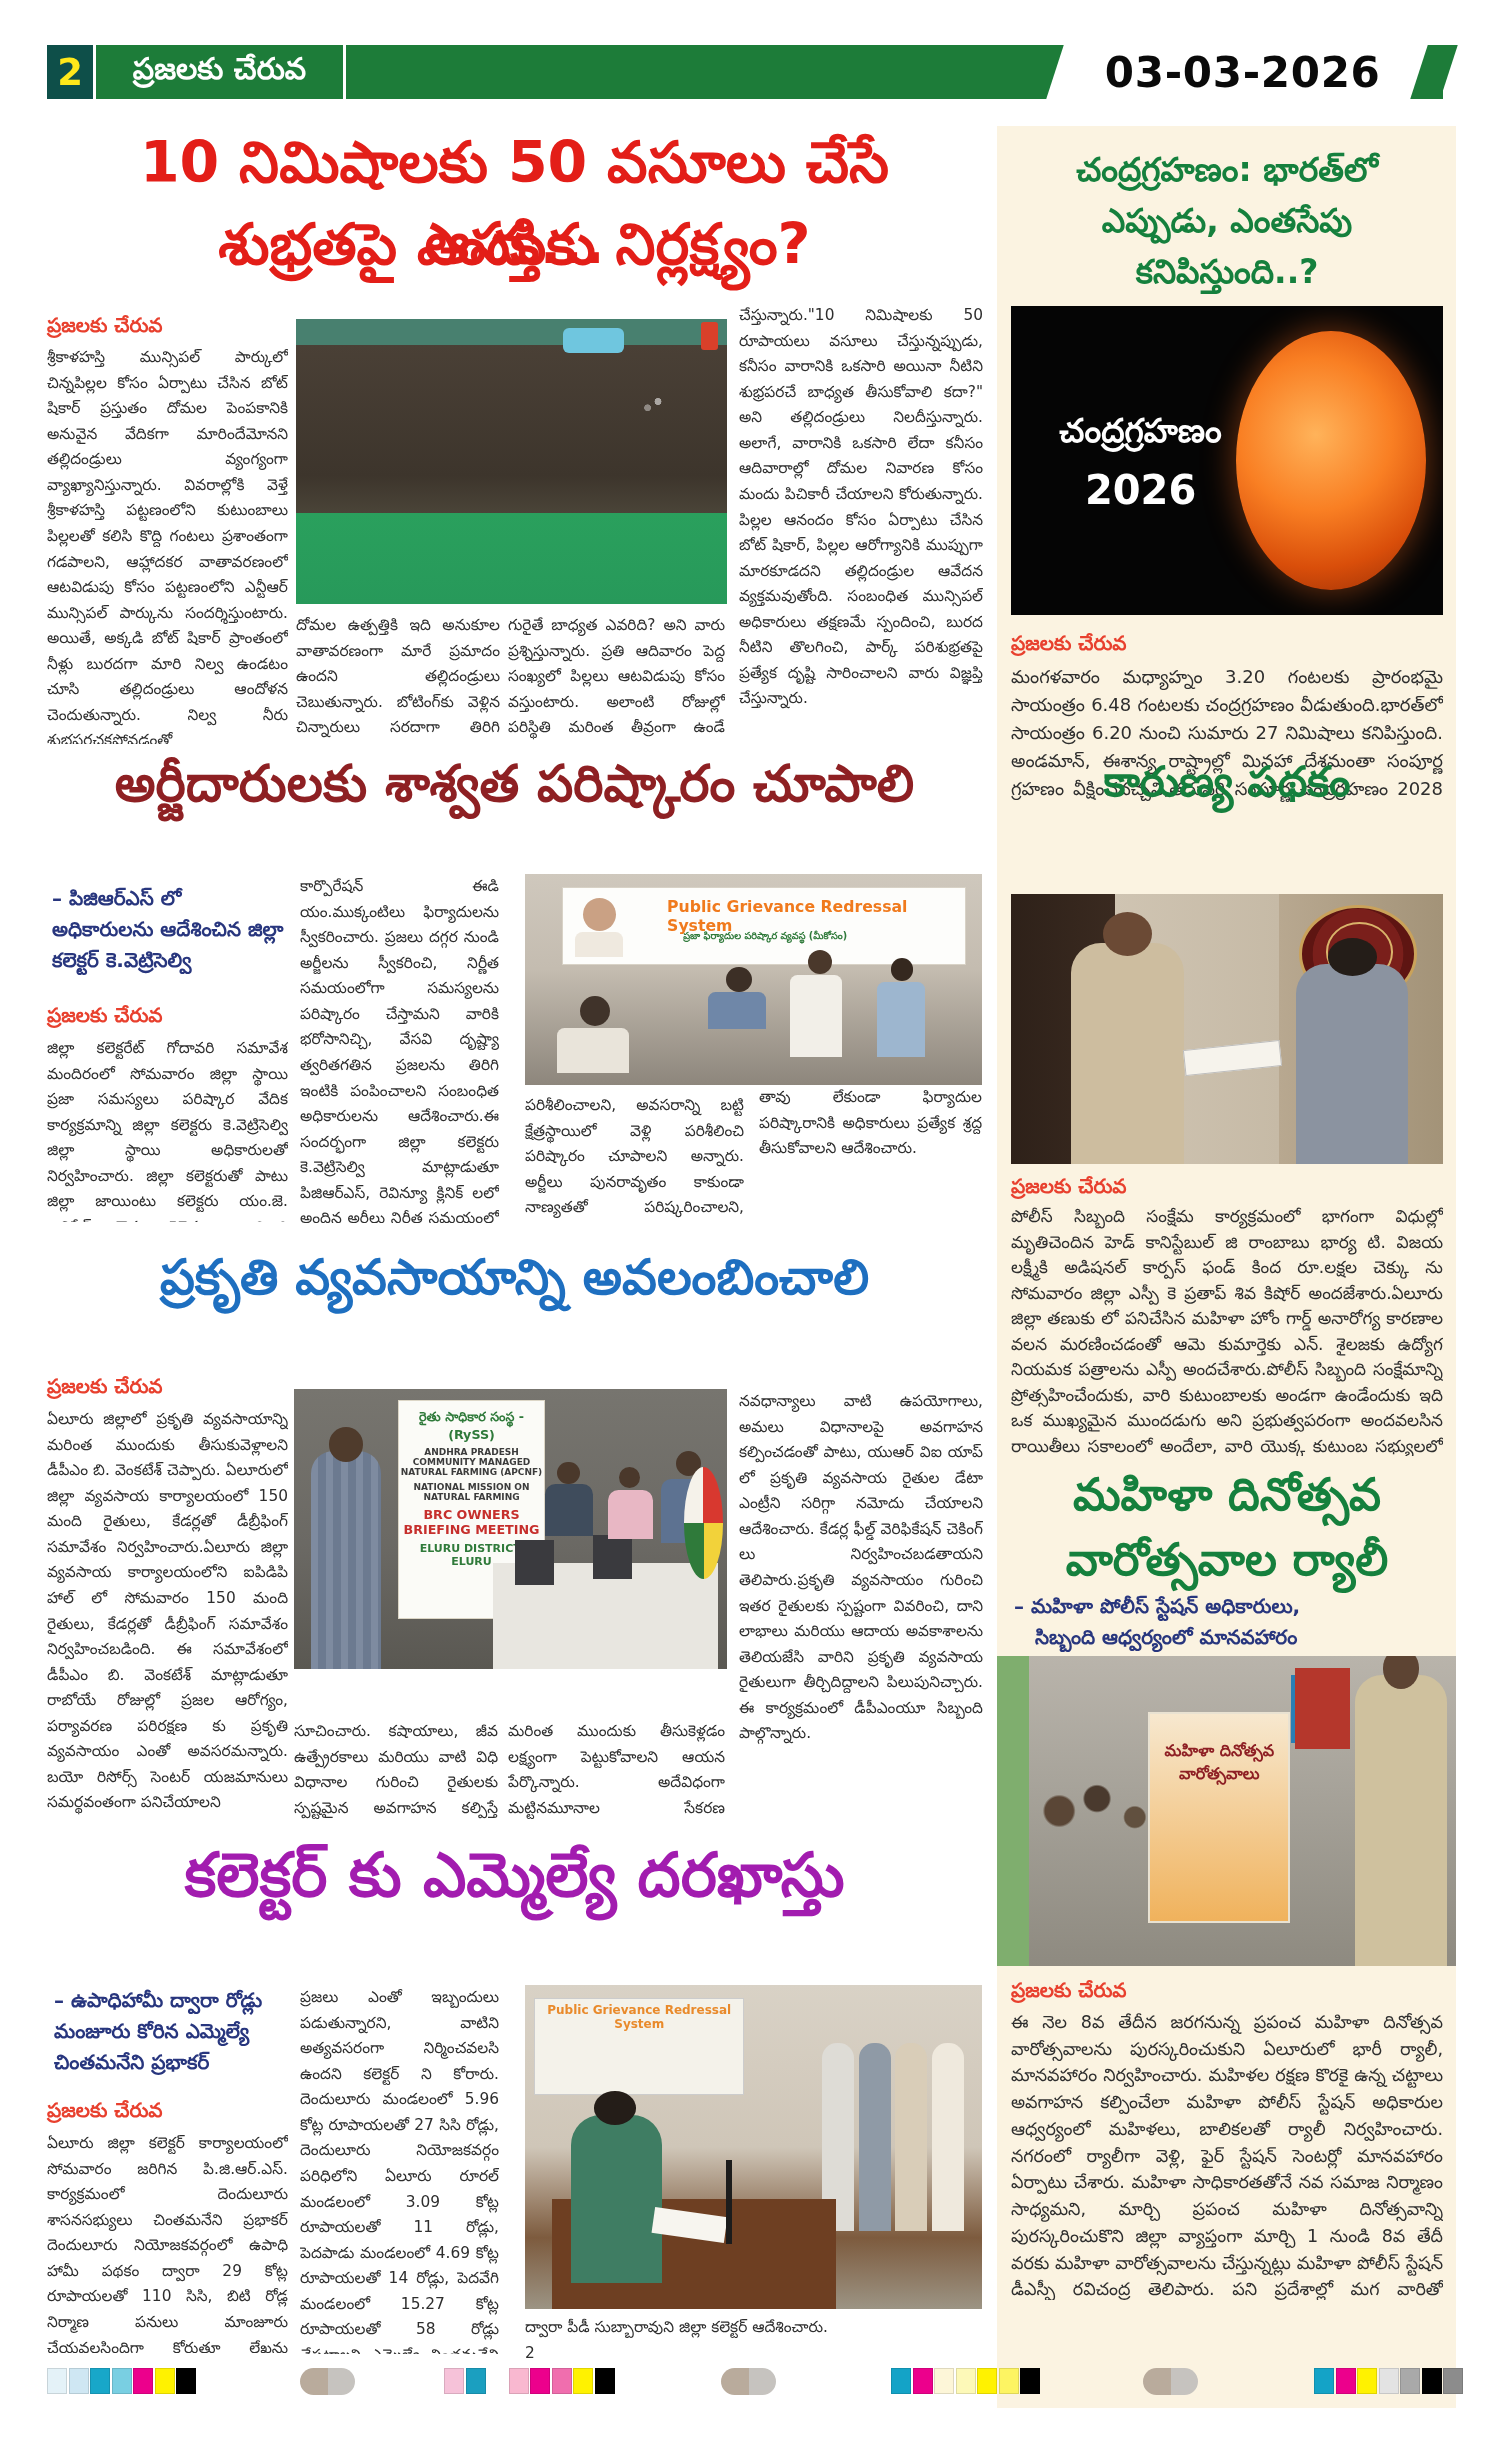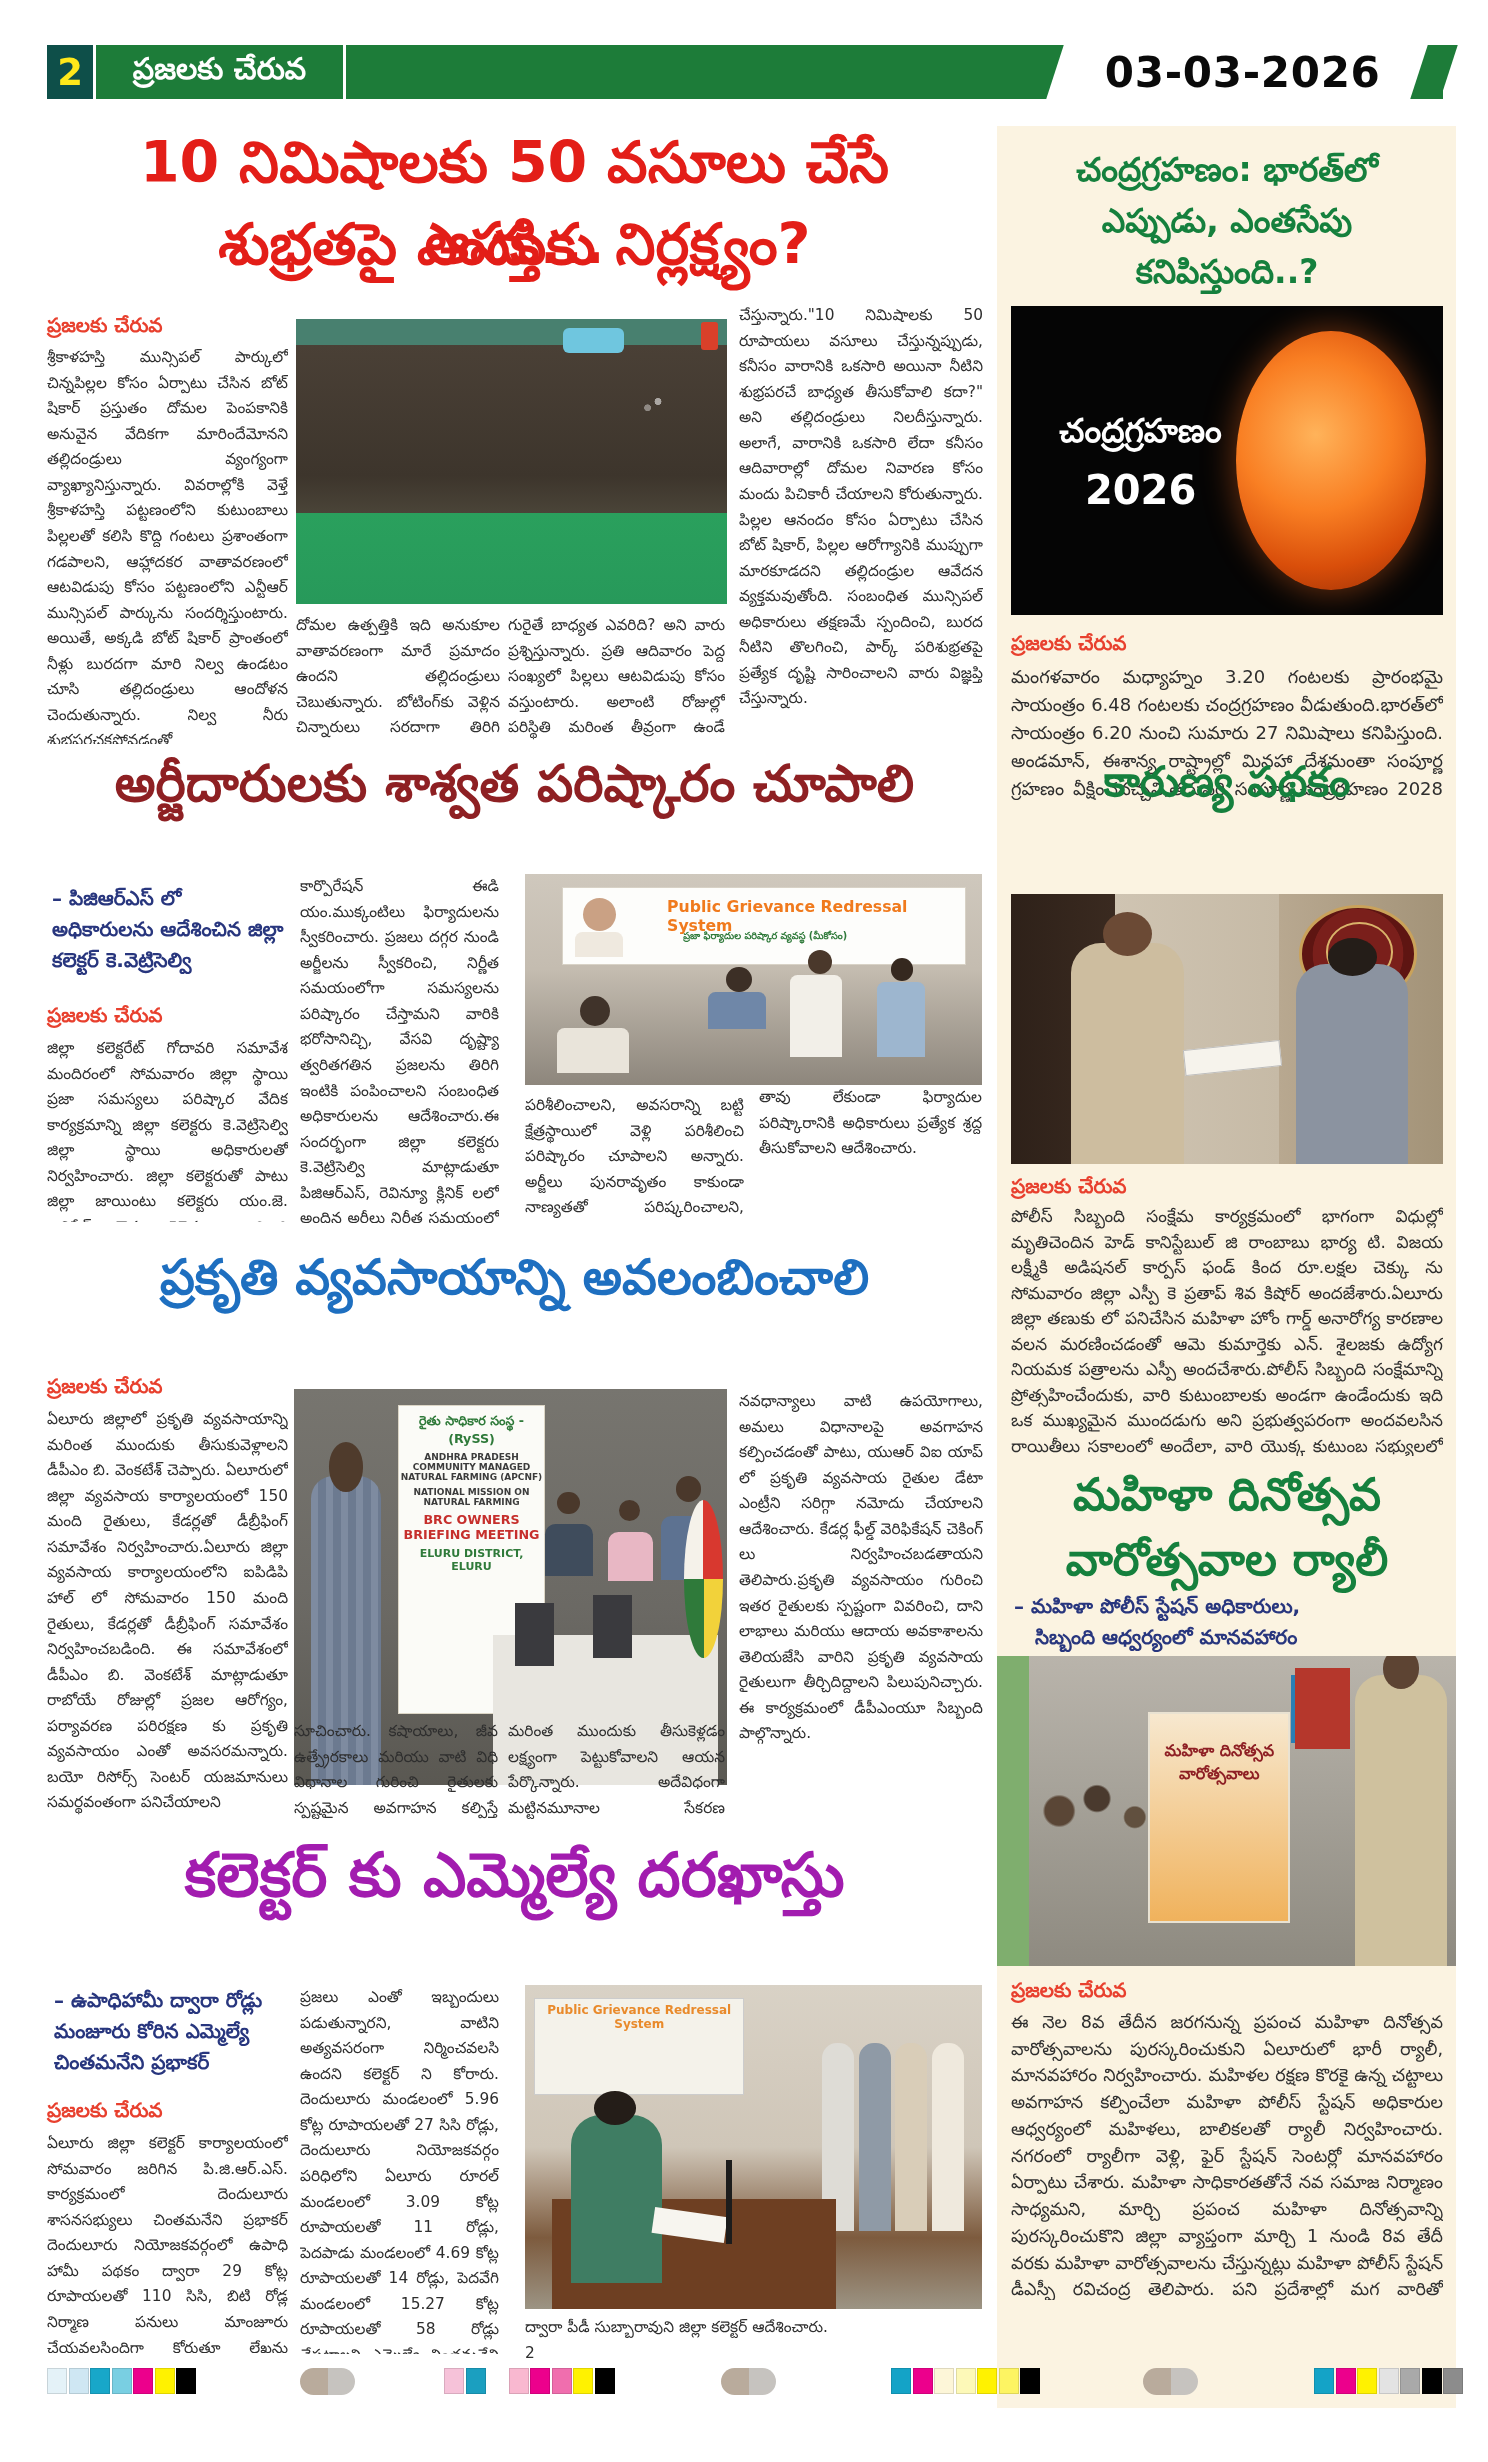--- a/index.html
+++ b/index.html
@@ -170,21 +170,21 @@
     <div class="torso" style="left:7%;top:73%;width:72px;height:45px;background:#e9e4da;"></div>
   </div>
 
   <div class="abs bodytxt" style="left:525px;top:1093px;width:219px;height:129px;">పరిశీలించాలని, అవసరాన్ని బట్టి క్షేత్రస్థాయిలో వెళ్లి పరిశీలించి పరిష్కారం చూపాలని అన్నారు. అర్జీలు పునరావృతం కాకుండా నాణ్యతతో పరిష్కరించాలని, ఎటువంటి నిర్లక్ష్యానికి</div>
   <div class="abs bodytxt" style="left:759px;top:1085px;width:223px;height:129px;">తావు లేకుండా ఫిర్యాదుల పరిష్కారానికి అధికారులు ప్రత్యేక శ్రద్ద తీసుకోవాలని ఆదేశించారు.</div>
 
   <div class="abs hl hl-blue" style="left:47px;top:1249px;width:935px;">ప్రకృతి వ్యవసాయాన్ని అవలంబించాలి</div>
   <div class="abs dateline" style="left:47px;top:1374px;">ప్రజలకు చేరువ</div>
   <div class="abs bodytxt" style="left:47px;top:1407px;width:241px;height:417px;">ఏలూరు జిల్లాలో ప్రకృతి వ్యవసాయాన్ని మరింత ముందుకు తీసుకువెళ్లాలని డీపీఎం బి. వెంకటేశ్ చెప్పారు. ఏలూరులో జిల్లా వ్యవసాయ కార్యాలయంలో 150 మంది రైతులు, కేడర్లతో డీబ్రీఫింగ్ సమావేశం నిర్వహించారు.ఏలూరు జిల్లా వ్యవసాయ కార్యాలయంలోని ఐపిడిపి హాల్ లో సోమవారం 150 మంది రైతులు, కేడర్లతో డీబ్రీఫింగ్ సమావేశం నిర్వహించబడింది. ఈ సమావేశంలో డీపీఎం బి. వెంకటేశ్ మాట్లాడుతూ రాబోయే రోజుల్లో ప్రజల ఆరోగ్యం, పర్యావరణ పరిరక్షణ కు ప్రకృతి వ్యవసాయం ఎంతో అవసరమన్నారు. బయో రిసోర్స్ సెంటర్ యజమానులు సమర్థవంతంగా పనిచేయాలని</div>
 
-  <div class="photo warehouse" style="left:294px;top:1389px;width:433px;height:396px;">
+  <div class="photo warehouse" style="left:294px;top:1389px;width:433px;height:280px;">
     <div class="plaid">
         <div class="hd"></div>
       </div>
     <div class="ryss-banner">
       <div class="g">రైతు సాధికార సంస్థ - (RySS)</div>
       <div class="k">ANDHRA PRADESH COMMUNITY MANAGED NATURAL FARMING (APCNF)</div>
       <div class="k">NATIONAL MISSION ON NATURAL FARMING</div>
       <div class="r">BRC OWNERS BRIEFING MEETING</div>
       <div class="g" style="font-size:11px;">ELURU DISTRICT, ELURU</div>
     </div>

